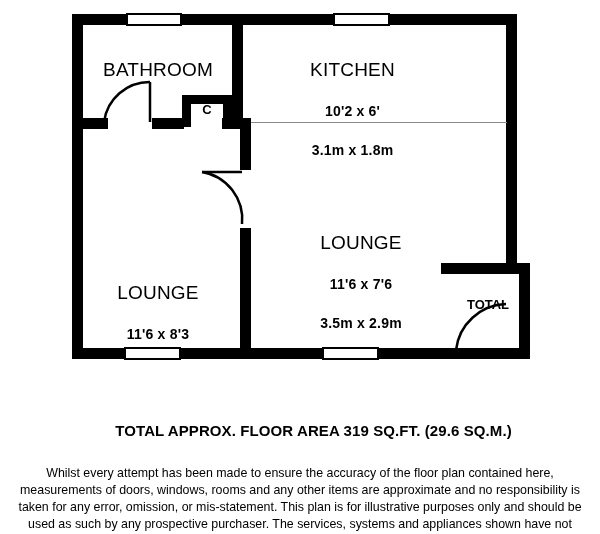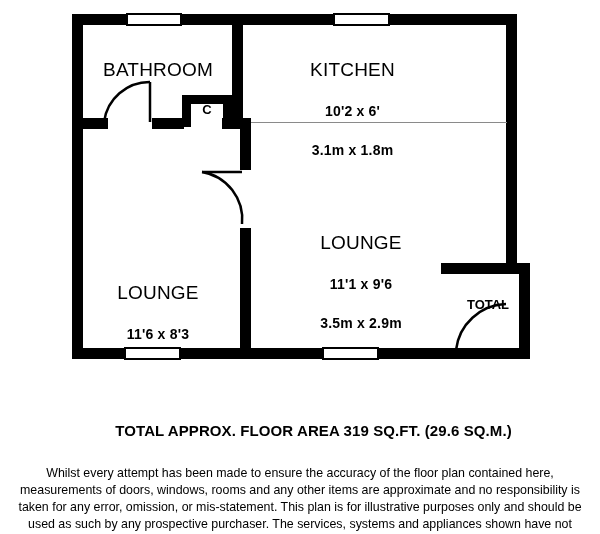--- a/index.html
+++ b/index.html
@@ -145,21 +145,21 @@
   </div>
 
   <div class="room-label" style="left:245px; top:38px; width:215px;">
     <div class="room-name">KITCHEN</div>
     <div class="room-dim">10'2 x 6'</div>
     <div class="room-dim">3.1m x 1.8m</div>
   </div>
 
   <div class="room-label" style="left:256px; top:211px; width:210px;">
     <div class="room-name">LOUNGE</div>
-    <div class="room-dim">11'1 x 9'6</div>
+    <div class="room-dim">11'6 x 7'6</div>
     <div class="room-dim">3.5m x 2.9m</div>
   </div>
 
   <div class="room-label" style="left:58px; top:261px; width:200px;">
     <div class="room-name">LOUNGE</div>
     <div class="room-dim">11'6 x 8'3</div>
   </div>
 
   <div class="small-label" style="left:193px; top:102px; width:28px;">C</div>
 

